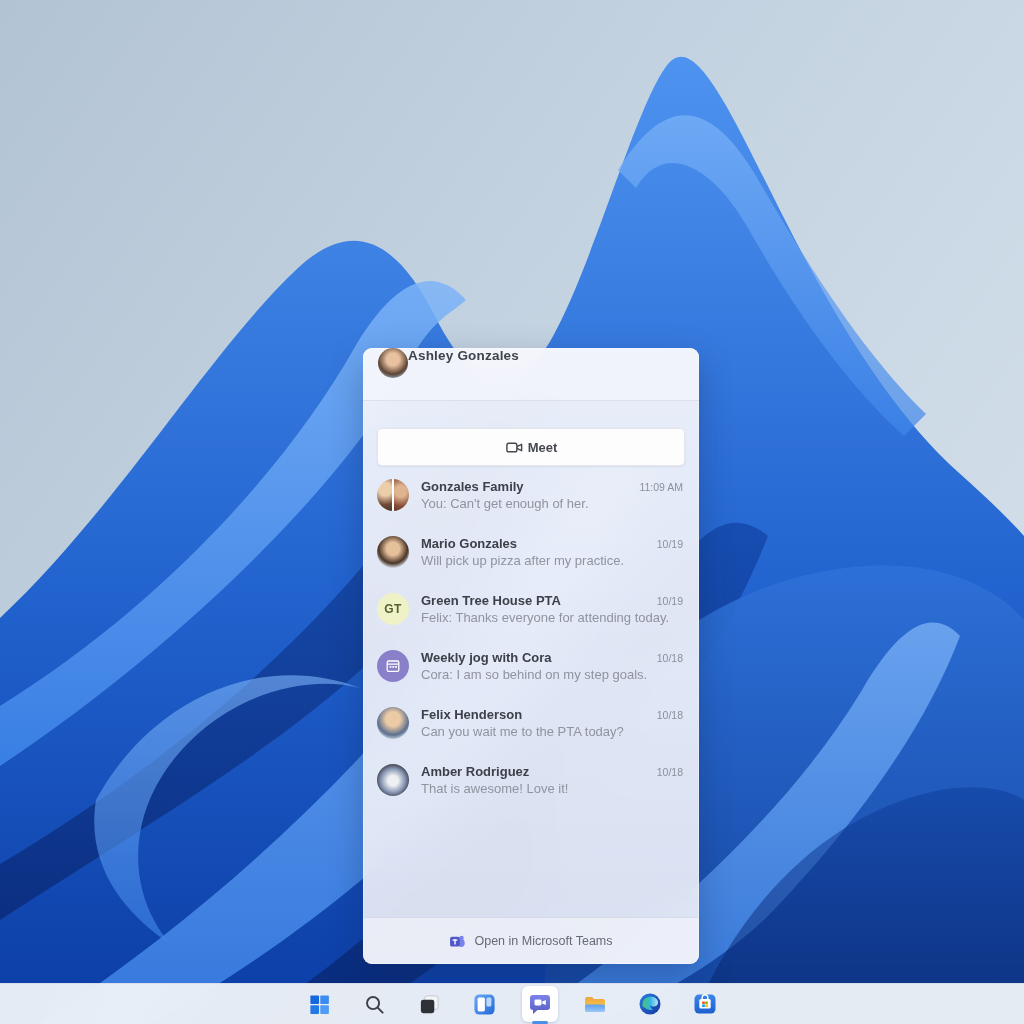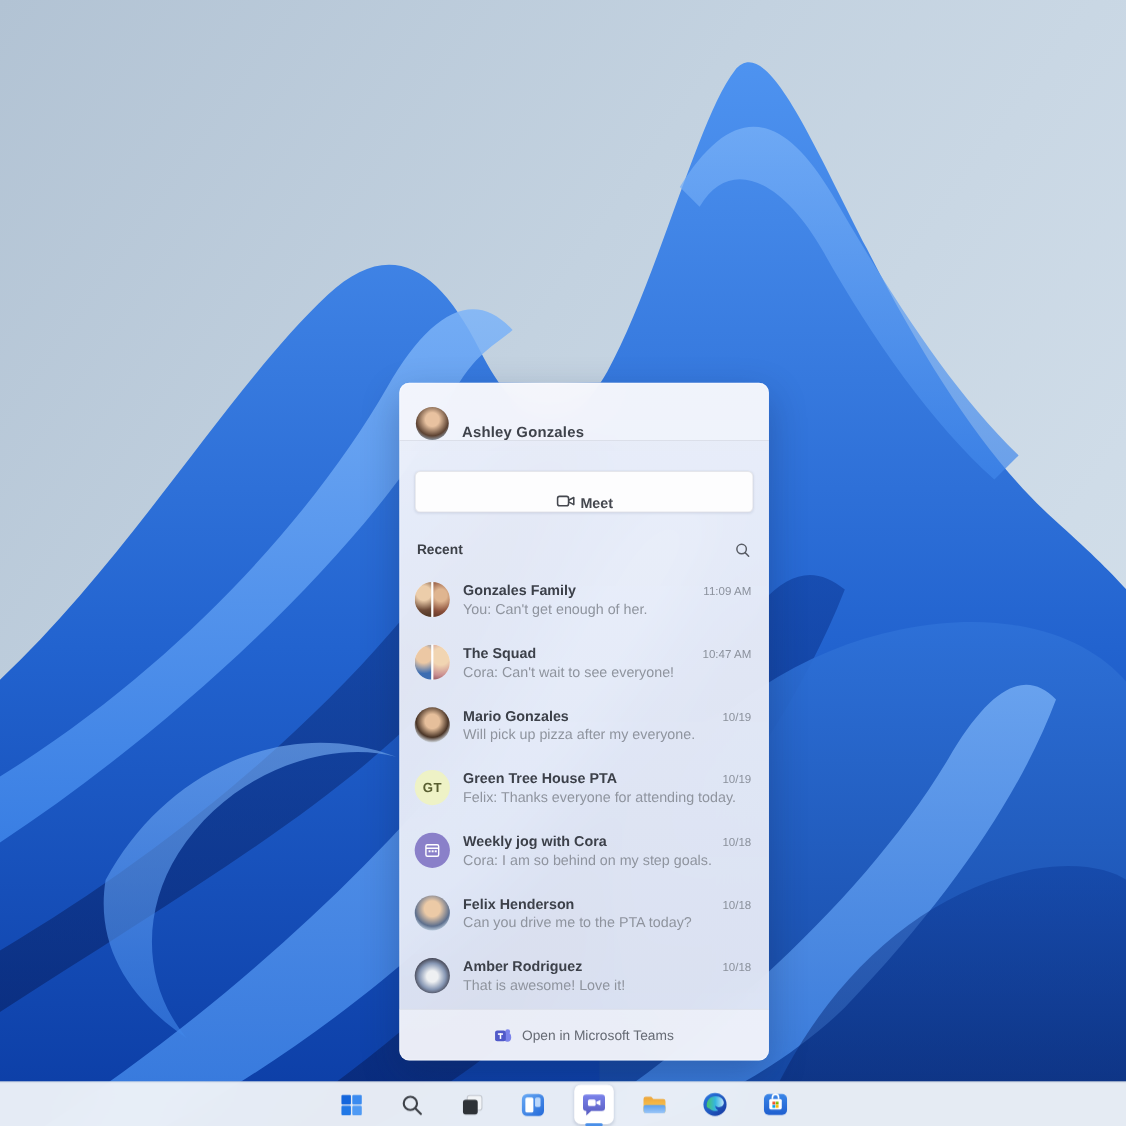--- a/index.html
+++ b/index.html
@@ -7,30 +7,30 @@
   .screen{position:relative;width:1024px;height:1024px;overflow:hidden;
     background:linear-gradient(125deg,#b2c3d4 0%,#c3d2e0 40%,#cfdce8 75%,#d6e1ea 100%);}
   .wallpaper{position:absolute;inset:0;}
 
   
   .flyout{position:absolute;left:363px;top:348px;width:336px;height:616px;
     border-radius:9px;display:flex;flex-direction:column;
     background:linear-gradient(180deg,rgba(244,245,251,.94),rgba(233,236,246,.92));
     backdrop-filter:blur(22px);
     box-shadow:0 12px 34px rgba(15,35,80,.30),0 0 0 1px rgba(255,255,255,.35) inset;}
-  .flyout-header{height:52px;flex:0 0 auto;display:flex;align-items:flex-end;gap:12px;
+  .flyout-header{height:52px;flex:0 0 auto;display:flex;align-items:flex-start;
     padding:0 15px;border-bottom:1px solid rgba(90,100,125,.14);
     background:rgba(250,250,254,.45);border-radius:9px 9px 0 0;}
   .header-avatar{width:30px;height:30px;border-radius:50%;flex:0 0 auto;
     background:radial-gradient(circle at 50% 38%,#e8c2a0 26%,#5d4333 62%,#8d9aa8 80%);}
   .header-name{font-size:13.5px;font-weight:700;color:#3f434b;letter-spacing:.2px;}
 
   .actions-row{display:flex;gap:8px;padding:27px 14px 0 14px;}
   .action-btn{flex:1;height:36px;background:#fdfdfe;border:1px solid rgba(120,130,150,.18);
-    border-radius:5px;display:flex;align-items:flex-end;justify-content:center;gap:4px;
+    border-radius:5px;display:flex;align-items:center;justify-content:center;gap:4px;
     box-shadow:0 1px 2px rgba(30,40,80,.08);cursor:pointer;}
   .action-label{font-size:13px;font-weight:700;color:#45484f;}
 
   .recent-row{display:flex;align-items:center;justify-content:space-between;
     padding:26px 16px 8px 16px;}
   .recent-label{font-size:12.5px;font-weight:700;color:#3d4148;}
 
   .conv-list{flex:1;display:flex;flex-direction:column;}
   .conv-row{height:57px;display:flex;align-items:center;gap:12px;padding:0 16px 0 14px;cursor:pointer;}
   .avatar{width:32px;height:32px;border-radius:50%;flex:0 0 auto;position:relative;
@@ -123,72 +123,51 @@
     <div class="actions-row">
       <div class="action-btn">
         <svg width="19" height="19" viewBox="0 0 20 20" fill="none" stroke="#45484f" stroke-width="1.5">
           <rect x="2" y="5.5" width="10.5" height="9" rx="2"></rect>
           <path d="M12.5,9.2 L17.5,6.6 V13.4 L12.5,10.8" stroke-linejoin="round"></path>
         </svg>
         <span class="action-label">Meet</span>
       </div>
     </div>
 
-    <div class="recent-row">
-      <span class="recent-label">Recent</span>
-      <svg width="16" height="16" viewBox="0 0 20 20" fill="none" stroke="#5a5e66" stroke-width="1.7">
-        <circle cx="9" cy="9" r="5.4"></circle>
-        <line x1="13" y1="13" x2="17" y2="17" stroke-linecap="round"></line>
-      </svg>
-    </div>
 
     <div class="conv-list">
     <div class="conv-row">
       <div class="avatar avatar--family">
         <span class="half left"></span>
         <span class="half right"></span>
 
       </div>
       <div class="conv-text">
         <div class="conv-top">
           <span class="conv-name">Gonzales Family</span>
           <span class="conv-time">11:09 AM</span>
         </div>
         <div class="conv-preview">You: Can't get enough of her.</div>
       </div>
     </div>
 
-    <div class="conv-row">
-      <div class="avatar avatar--squad">
-        <span class="half left"></span>
-        <span class="half right"></span>
-
-      </div>
-      <div class="conv-text">
-        <div class="conv-top">
-          <span class="conv-name">The Squad</span>
-          <span class="conv-time">10:47 AM</span>
-        </div>
-        <div class="conv-preview">Cora: Can't wait to see everyone!</div>
-      </div>
-    </div>
 
     <div class="conv-row">
       <div class="avatar avatar--mario">
         
         
         
         
       </div>
       <div class="conv-text">
         <div class="conv-top">
           <span class="conv-name">Mario Gonzales</span>
           <span class="conv-time">10/19</span>
         </div>
-        <div class="conv-preview">Will pick up pizza after my everyone.</div>
+        <div class="conv-preview">Will pick up pizza after my practice.</div>
       </div>
     </div>
 
     <div class="conv-row">
       <div class="avatar avatar--initials">
 
         <span class="initials">GT</span>
 
       </div>
       <div class="conv-text">
@@ -225,21 +204,21 @@
         
         
         
         
       </div>
       <div class="conv-text">
         <div class="conv-top">
           <span class="conv-name">Felix Henderson</span>
           <span class="conv-time">10/18</span>
         </div>
-        <div class="conv-preview">Can you drive me to the PTA today?</div>
+        <div class="conv-preview">Can you wait me to the PTA today?</div>
       </div>
     </div>
 
     <div class="conv-row">
       <div class="avatar avatar--amber">
         
         
         
         
       </div>

